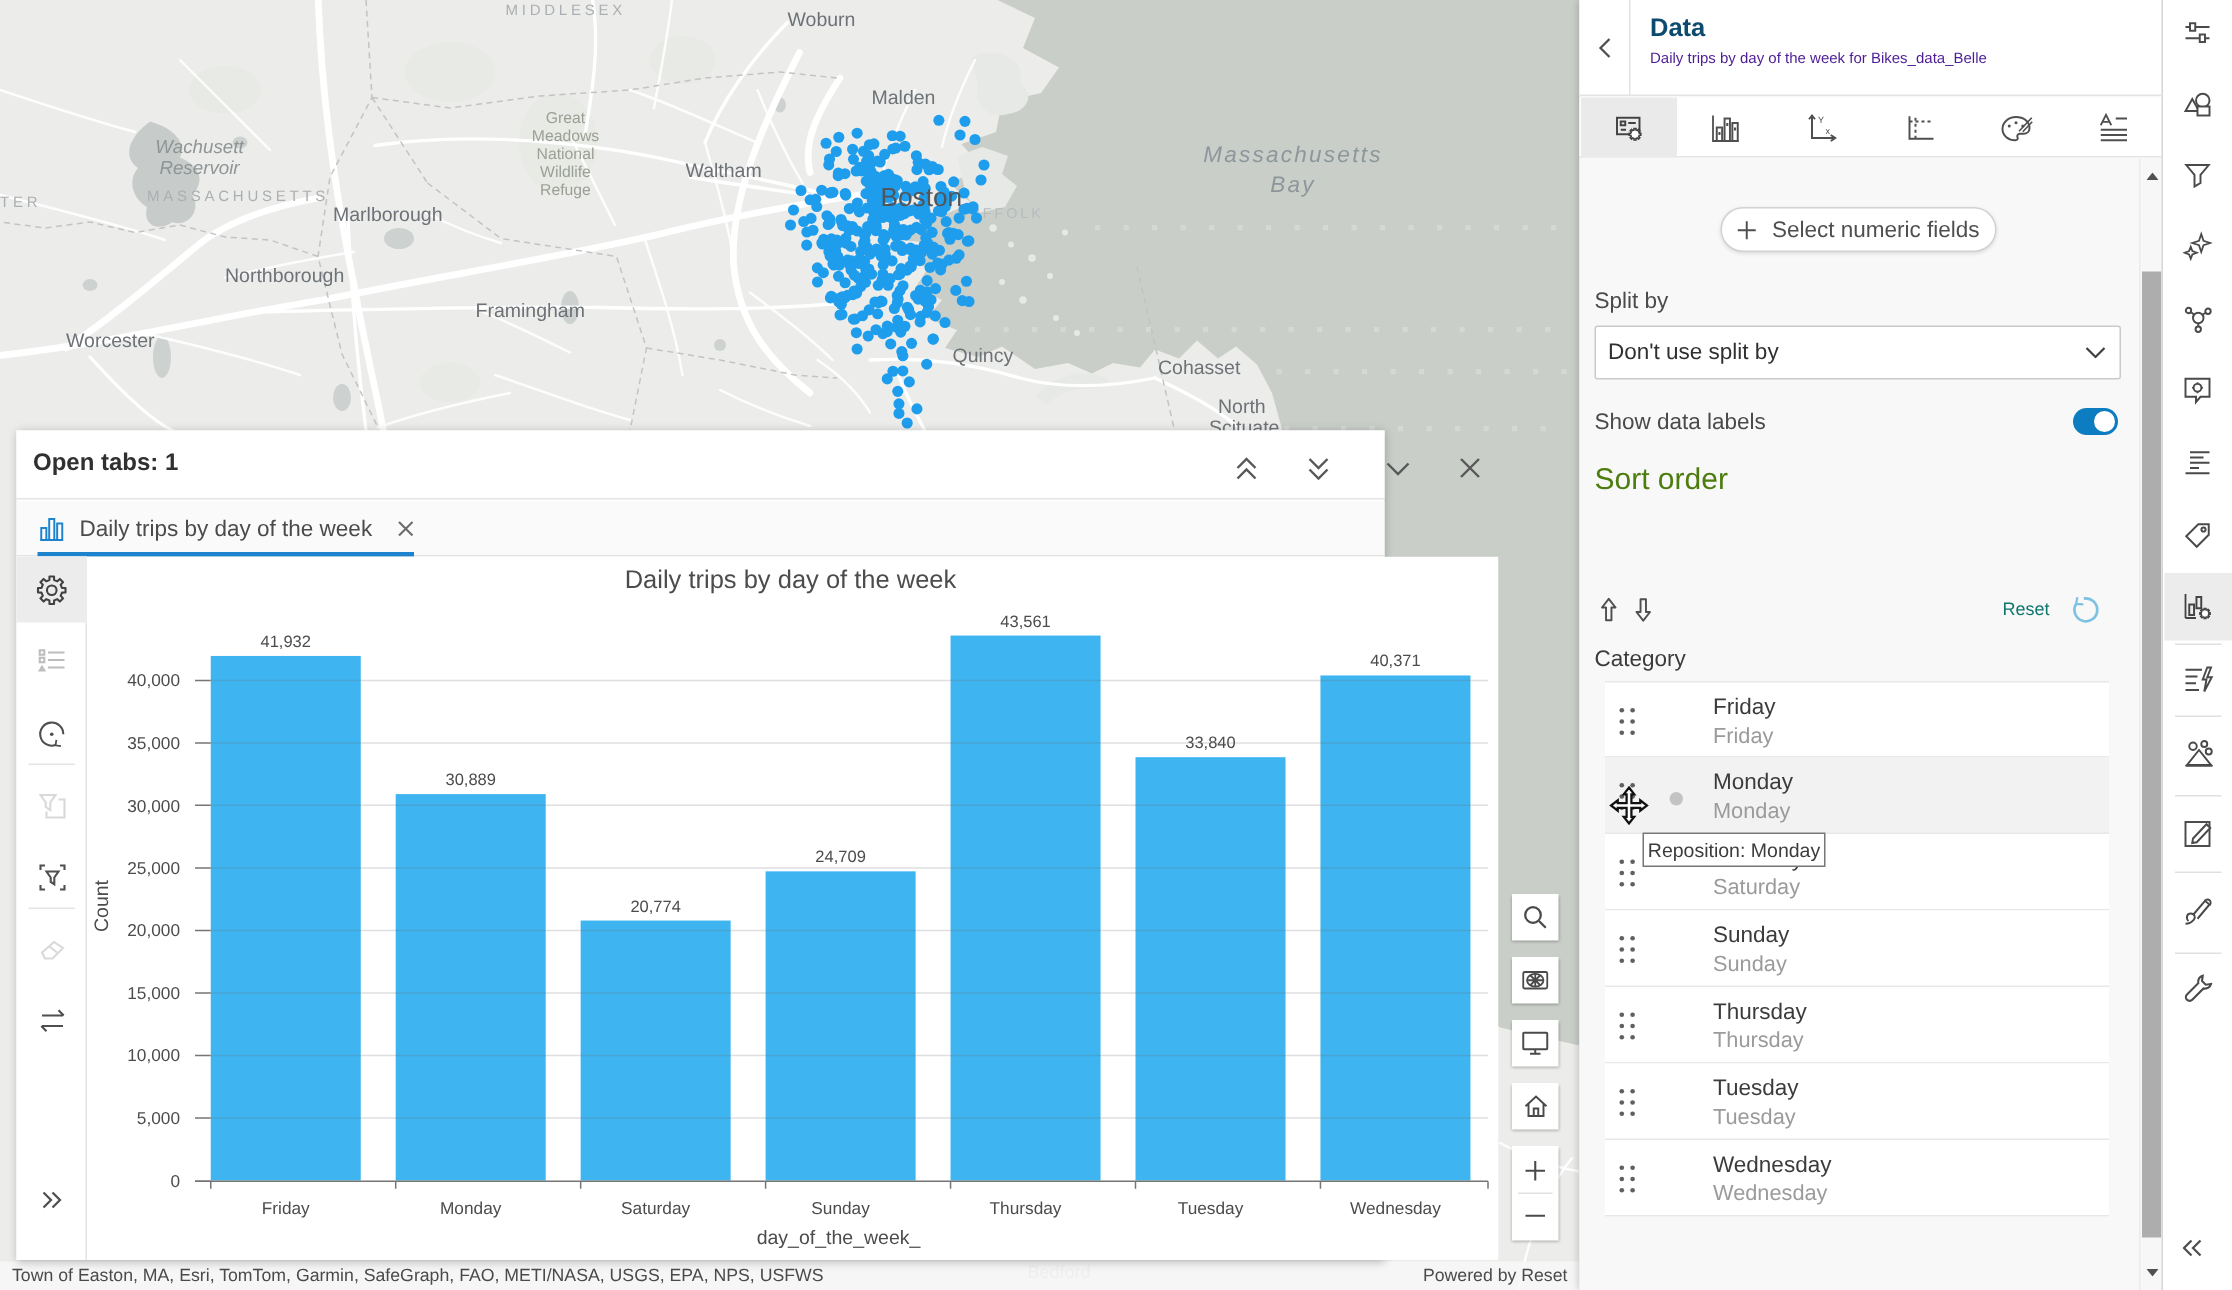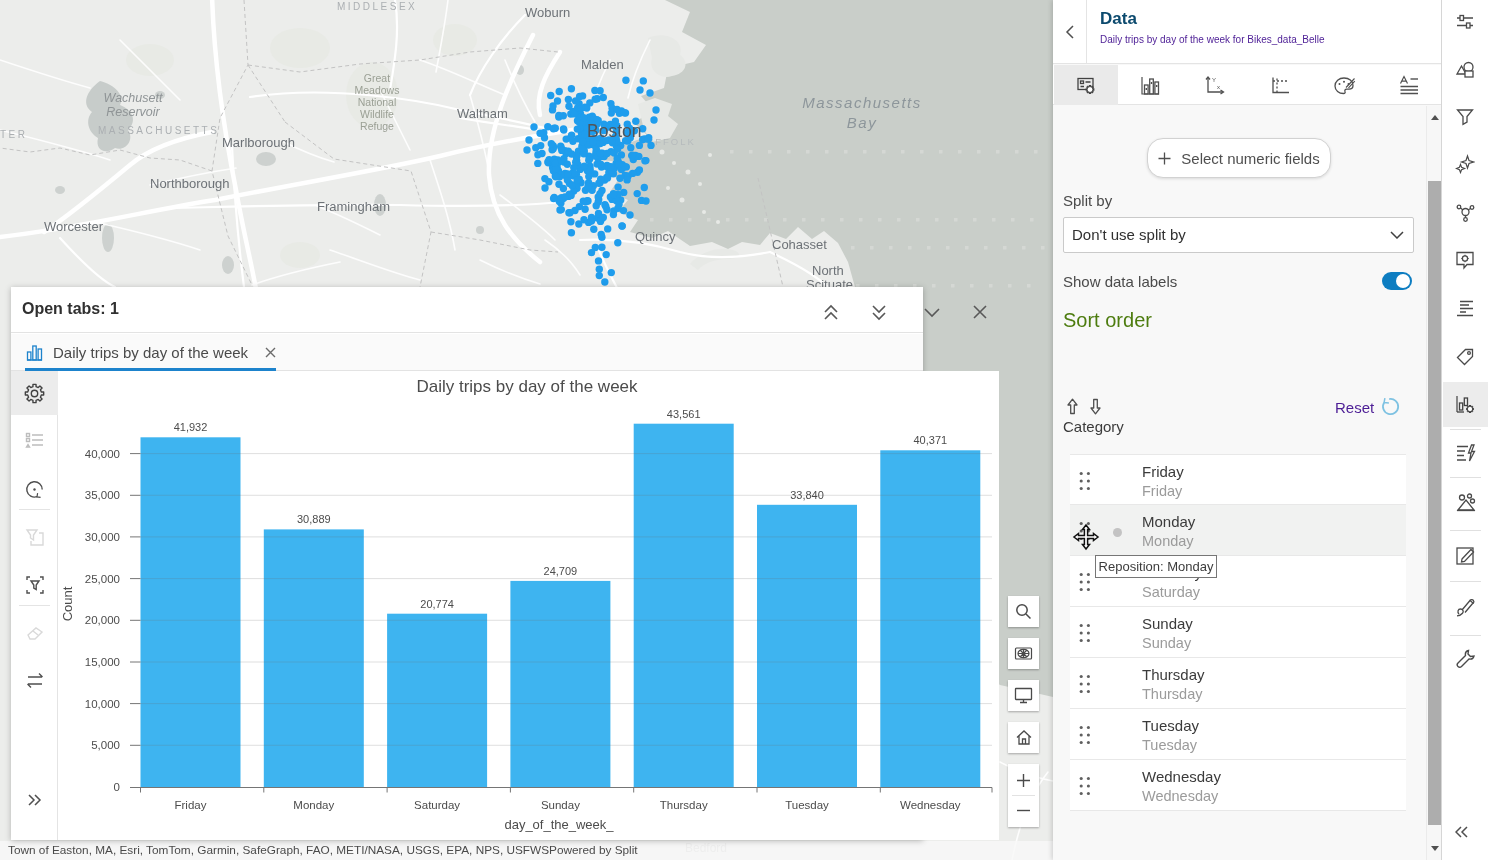--- a/index.html
+++ b/index.html
@@ -1,17 +1,17 @@
 <!DOCTYPE html>
 <html><head><meta charset="utf-8">
 <style>
 *{margin:0;padding:0;box-sizing:border-box}
 html,body{width:1488px;height:860px;overflow:hidden;font-family:"Liberation Sans",sans-serif;background:#ecedeb}
 #map{position:absolute;left:0;top:0}
-#attrib{position:absolute;left:0;top:841px;width:1053px;height:19px;background:rgba(248,248,248,.82);font-size:11.8px;color:#4a4a4a;line-height:19px;padding:0 8px;display:flex;justify-content:flex-start}
+#attrib{position:absolute;left:0;top:841px;width:1053px;height:19px;background:rgba(248,248,248,.82);font-size:11.8px;color:#4a4a4a;line-height:19px;padding:0 8px;display:flex;justify-content:space-between}
 #chartpanel{position:absolute;left:11px;top:287px;width:912px;height:553px;background:#fff;box-shadow:0 1px 6px rgba(0,0,0,.25)}
 #datapanel{position:absolute;left:1053px;top:0;width:388px;height:860px;background:#f8f8f8;box-shadow:-1px 0 5px rgba(0,0,0,.18)}
 #righttb{position:absolute;left:1441px;top:0;width:47px;height:860px;background:#fff;border-left:1px solid #d6d6d6}
 .mbtn{position:absolute;left:1008px;width:31px;height:31px;background:#fff;box-shadow:0 1px 2px rgba(0,0,0,.3);display:flex;align-items:center;justify-content:center;color:#4a4a4a}
 
 .ltool{position:absolute;left:0;width:47px;height:44px;display:flex;align-items:center;justify-content:center}
 .dtab{position:absolute;top:0;width:64px;height:40px;display:flex;align-items:center;justify-content:center}
 .ddl{position:absolute;left:10px;width:351px;height:36px;background:#fff;border:1px solid #cacaca;border-radius:2px;font-size:15px;color:#303030;line-height:34px;padding:0 9px 0 8px;display:flex;justify-content:space-between;align-items:center}
 .crow{position:relative;height:51px;background:#fff;border-bottom:1px solid #e8e8e8;}
 #catlist .crow:first-child{border-top:1px solid #e8e8e8}
@@ -612,21 +612,21 @@
       <circle cx="555.7" cy="168.8" r="3.7"></circle>
       <circle cx="555.9" cy="176.7" r="3.7"></circle>
       <circle cx="567.7" cy="173.9" r="3.7"></circle>
       <circle cx="555.3" cy="163.1" r="3.7"></circle>
       <circle cx="544.9" cy="178.6" r="3.7"></circle>
     </g>
 <text x="587" y="137" font-size="17.5px" fill="#50555a">Boston</text>
 </svg>
 <div id="attrib">
     <span>Town of Easton, MA, Esri, TomTom, Garmin, SafeGraph, FAO, METI/NASA, USGS, EPA, NPS, USFWS</span>
-    <span>Powered by Split</span>
+    <span>Powered by Reset</span>
   </div>
 
 <div class="mbtn" style="top:596px">
     <svg width="17" height="17" viewBox="0 0 17 17" fill="none" stroke="#4a4a4a" stroke-width="1.5">
       <circle cx="7" cy="7" r="5.2"></circle>
       <path d="M11,11 L15.5,15.5"></path>
     </svg>
   </div>
 <div class="mbtn" style="top:638px">
     <svg width="19" height="19" viewBox="0 0 19 19" fill="none" stroke="#4a4a4a" stroke-width="1.2">
@@ -848,42 +848,42 @@
       </div>
    <div class="dtab" style="left:323.5px">
         <svg width="22" height="21" viewBox="0 0 22 21" fill="none" stroke="#4f4f4f" stroke-width="1.4">
           <path d="M2.5,8.5 L6,1.5 L9.5,8.5 M3.7,6.2 H8.3" stroke-width="1.2"></path>
           <path d="M12.5,4 H20"></path>
           <path d="M2.5,11.5 H20 M2.5,15 H20 M2.5,18.5 H20"></path>
         </svg>
       </div>
  </div>
  <div style="position:absolute;left:0;top:106px;width:373px;height:754px;background:#f8f8f8">
-   <div style="position:absolute;left:94px;top:32px;width:184px;height:40px;background:#fff;border:1px solid #d2d2d2;border-radius:16px;box-shadow:0 1px 3px rgba(0,0,0,.12);display:flex;align-items:center;justify-content:center;font-size:15px;color:#4f4f4f"><svg width="13" height="13" viewBox="0 0 13 13" stroke="#4f4f4f" stroke-width="1.3" style="margin-right:10px">
+   <div style="position:absolute;left:94px;top:32px;width:184px;height:30px;background:#fff;border:1px solid #d2d2d2;border-radius:16px;box-shadow:0 1px 3px rgba(0,0,0,.12);display:flex;align-items:center;justify-content:center;font-size:15px;color:#4f4f4f"><svg width="13" height="13" viewBox="0 0 13 13" stroke="#4f4f4f" stroke-width="1.3" style="margin-right:10px">
           <path d="M6.5,0.5 V12.5 M0.5,6.5 H12.5"></path>
         </svg>Select numeric fields</div>
    <div style="position:absolute;left:10px;top:86px;font-size:15px;color:#4a4a4a">Split by</div>
    <div class="ddl" style="top:111px">Don't use split by<svg width="14" height="8" viewBox="0 0 14 8" fill="none" stroke="#404040" stroke-width="1.5">
           <path d="M1,1 L7,7 L13,1"></path>
         </svg></div>
    <div style="position:absolute;left:10px;top:167px;font-size:15px;color:#4a4a4a">Show data labels</div>
    <div style="position:absolute;left:329px;top:166px;width:30px;height:18px;background:#0d7dc1;border-radius:9px">
         <div style="position:absolute;right:2px;top:2px;width:14px;height:14px;background:#fff;border-radius:50%"></div>
       </div>
    <div style="position:absolute;left:10px;top:203px;font-size:20px;color:#4d7c0f">Sort order</div>
    <svg style="position:absolute;left:14px;top:292px" width="42" height="17" viewBox="0 0 42 17" fill="none" stroke="#4f4f4f" stroke-width="1.3" stroke-linejoin="round">
         <path d="M3.7,15.5 V7 H1 L5.5,1.2 L10,7 H7.3 V15.5 Z"></path>
         <path d="M26.7,1.5 V10 H24 L28.5,15.8 L33,10 H30.3 V1.5 Z"></path>
       </svg>
-   <div style="position:absolute;left:282px;top:293px;font-size:15px;color:#4c1d95">Reset</div>
+   <div style="position:absolute;left:282px;top:293px;font-size:12px;color:#0f766e">Reset</div>
    <svg style="position:absolute;left:328px;top:291px" width="19" height="19" viewBox="0 0 19 19" fill="none" stroke="#7ec2e2" stroke-width="1.8">
         <path d="M3.1,5.6 A7.6,7.6 0 1 0 8.2,2.1"></path>
         <path d="M7.9,5.9 L3.1,5.6 L3.9,1.2" fill="none" stroke-width="1.5"></path>
       </svg>
-   <div style="position:absolute;left:10px;top:312px;font-size:15px;color:#3b3b3b">Category</div>
+   <div style="position:absolute;left:10px;top:325px;font-size:15px;color:#3b3b3b">Category</div>
    <div id="catlist" style="position:absolute;left:17px;top:348px;width:336px">
      <div class="crow">
           <svg class="drag" width="12" height="20" viewBox="0 0 12 20">
             <g fill="#606060">
               <circle cx="2.2" cy="2.5" r="1.55"></circle>
               <circle cx="9.4" cy="2.5" r="1.55"></circle>
               <circle cx="2.2" cy="10" r="1.55"></circle>
               <circle cx="9.4" cy="10" r="1.55"></circle>
               <circle cx="2.2" cy="17.5" r="1.55"></circle>
               <circle cx="9.4" cy="17.5" r="1.55"></circle>

